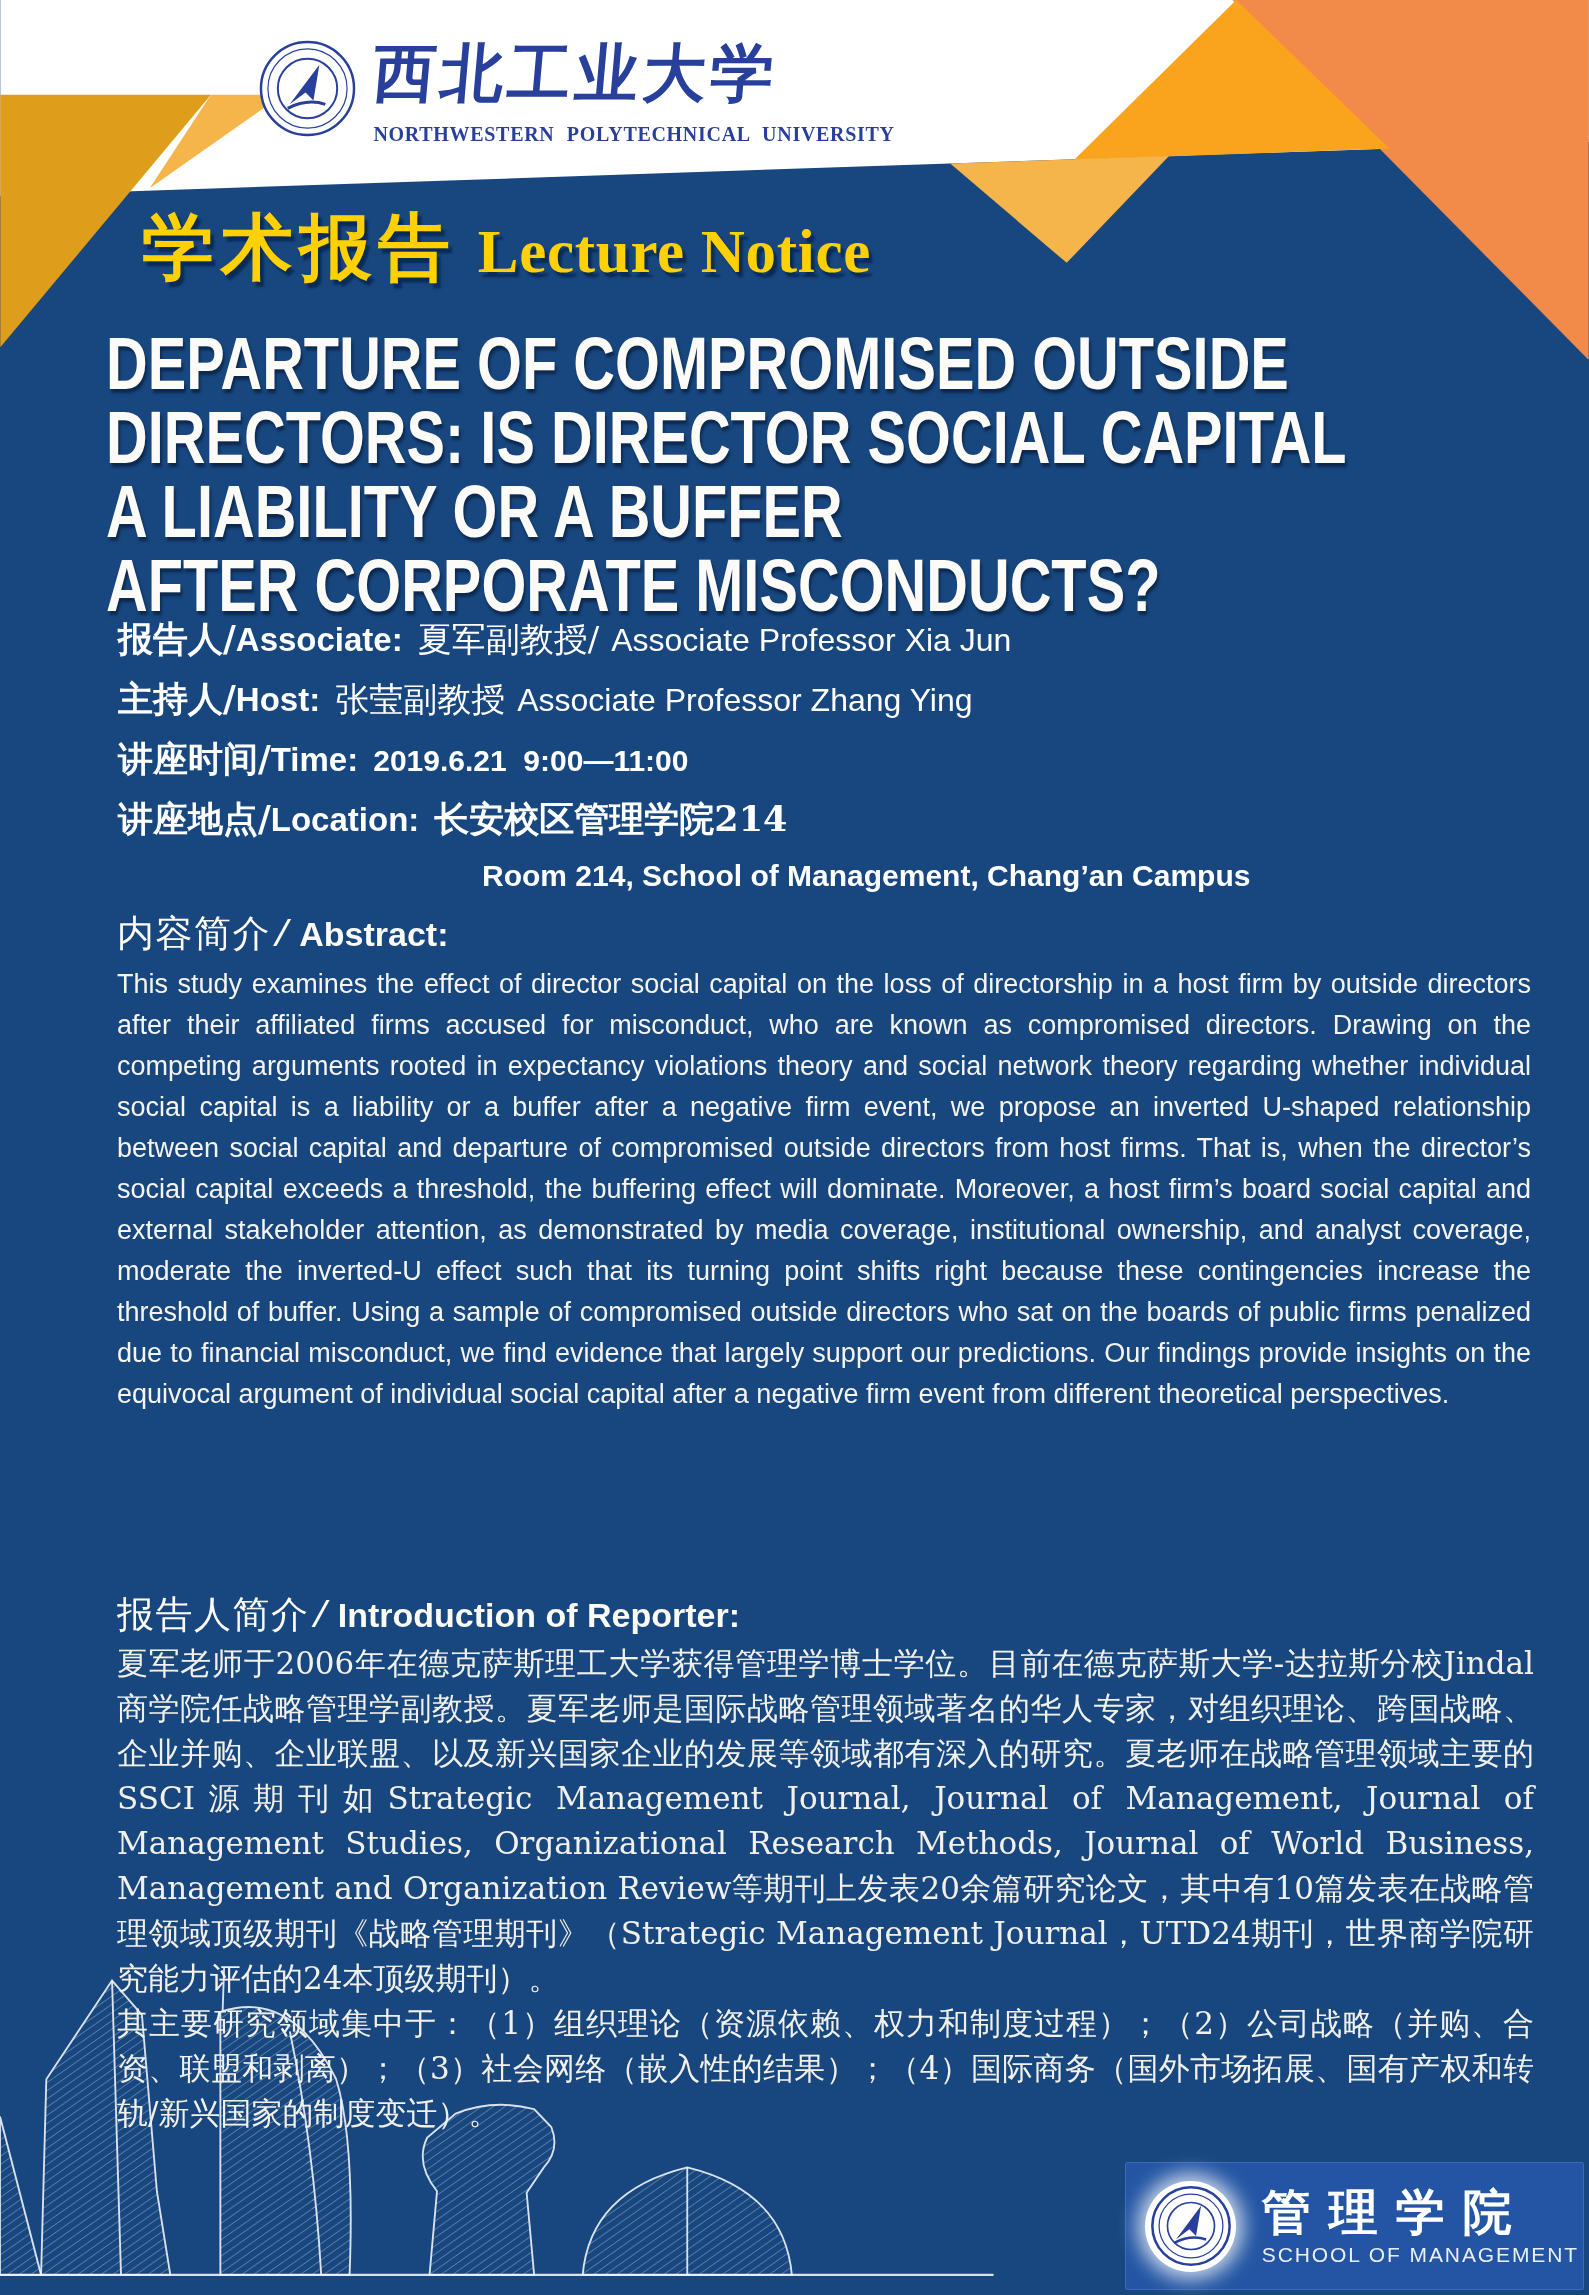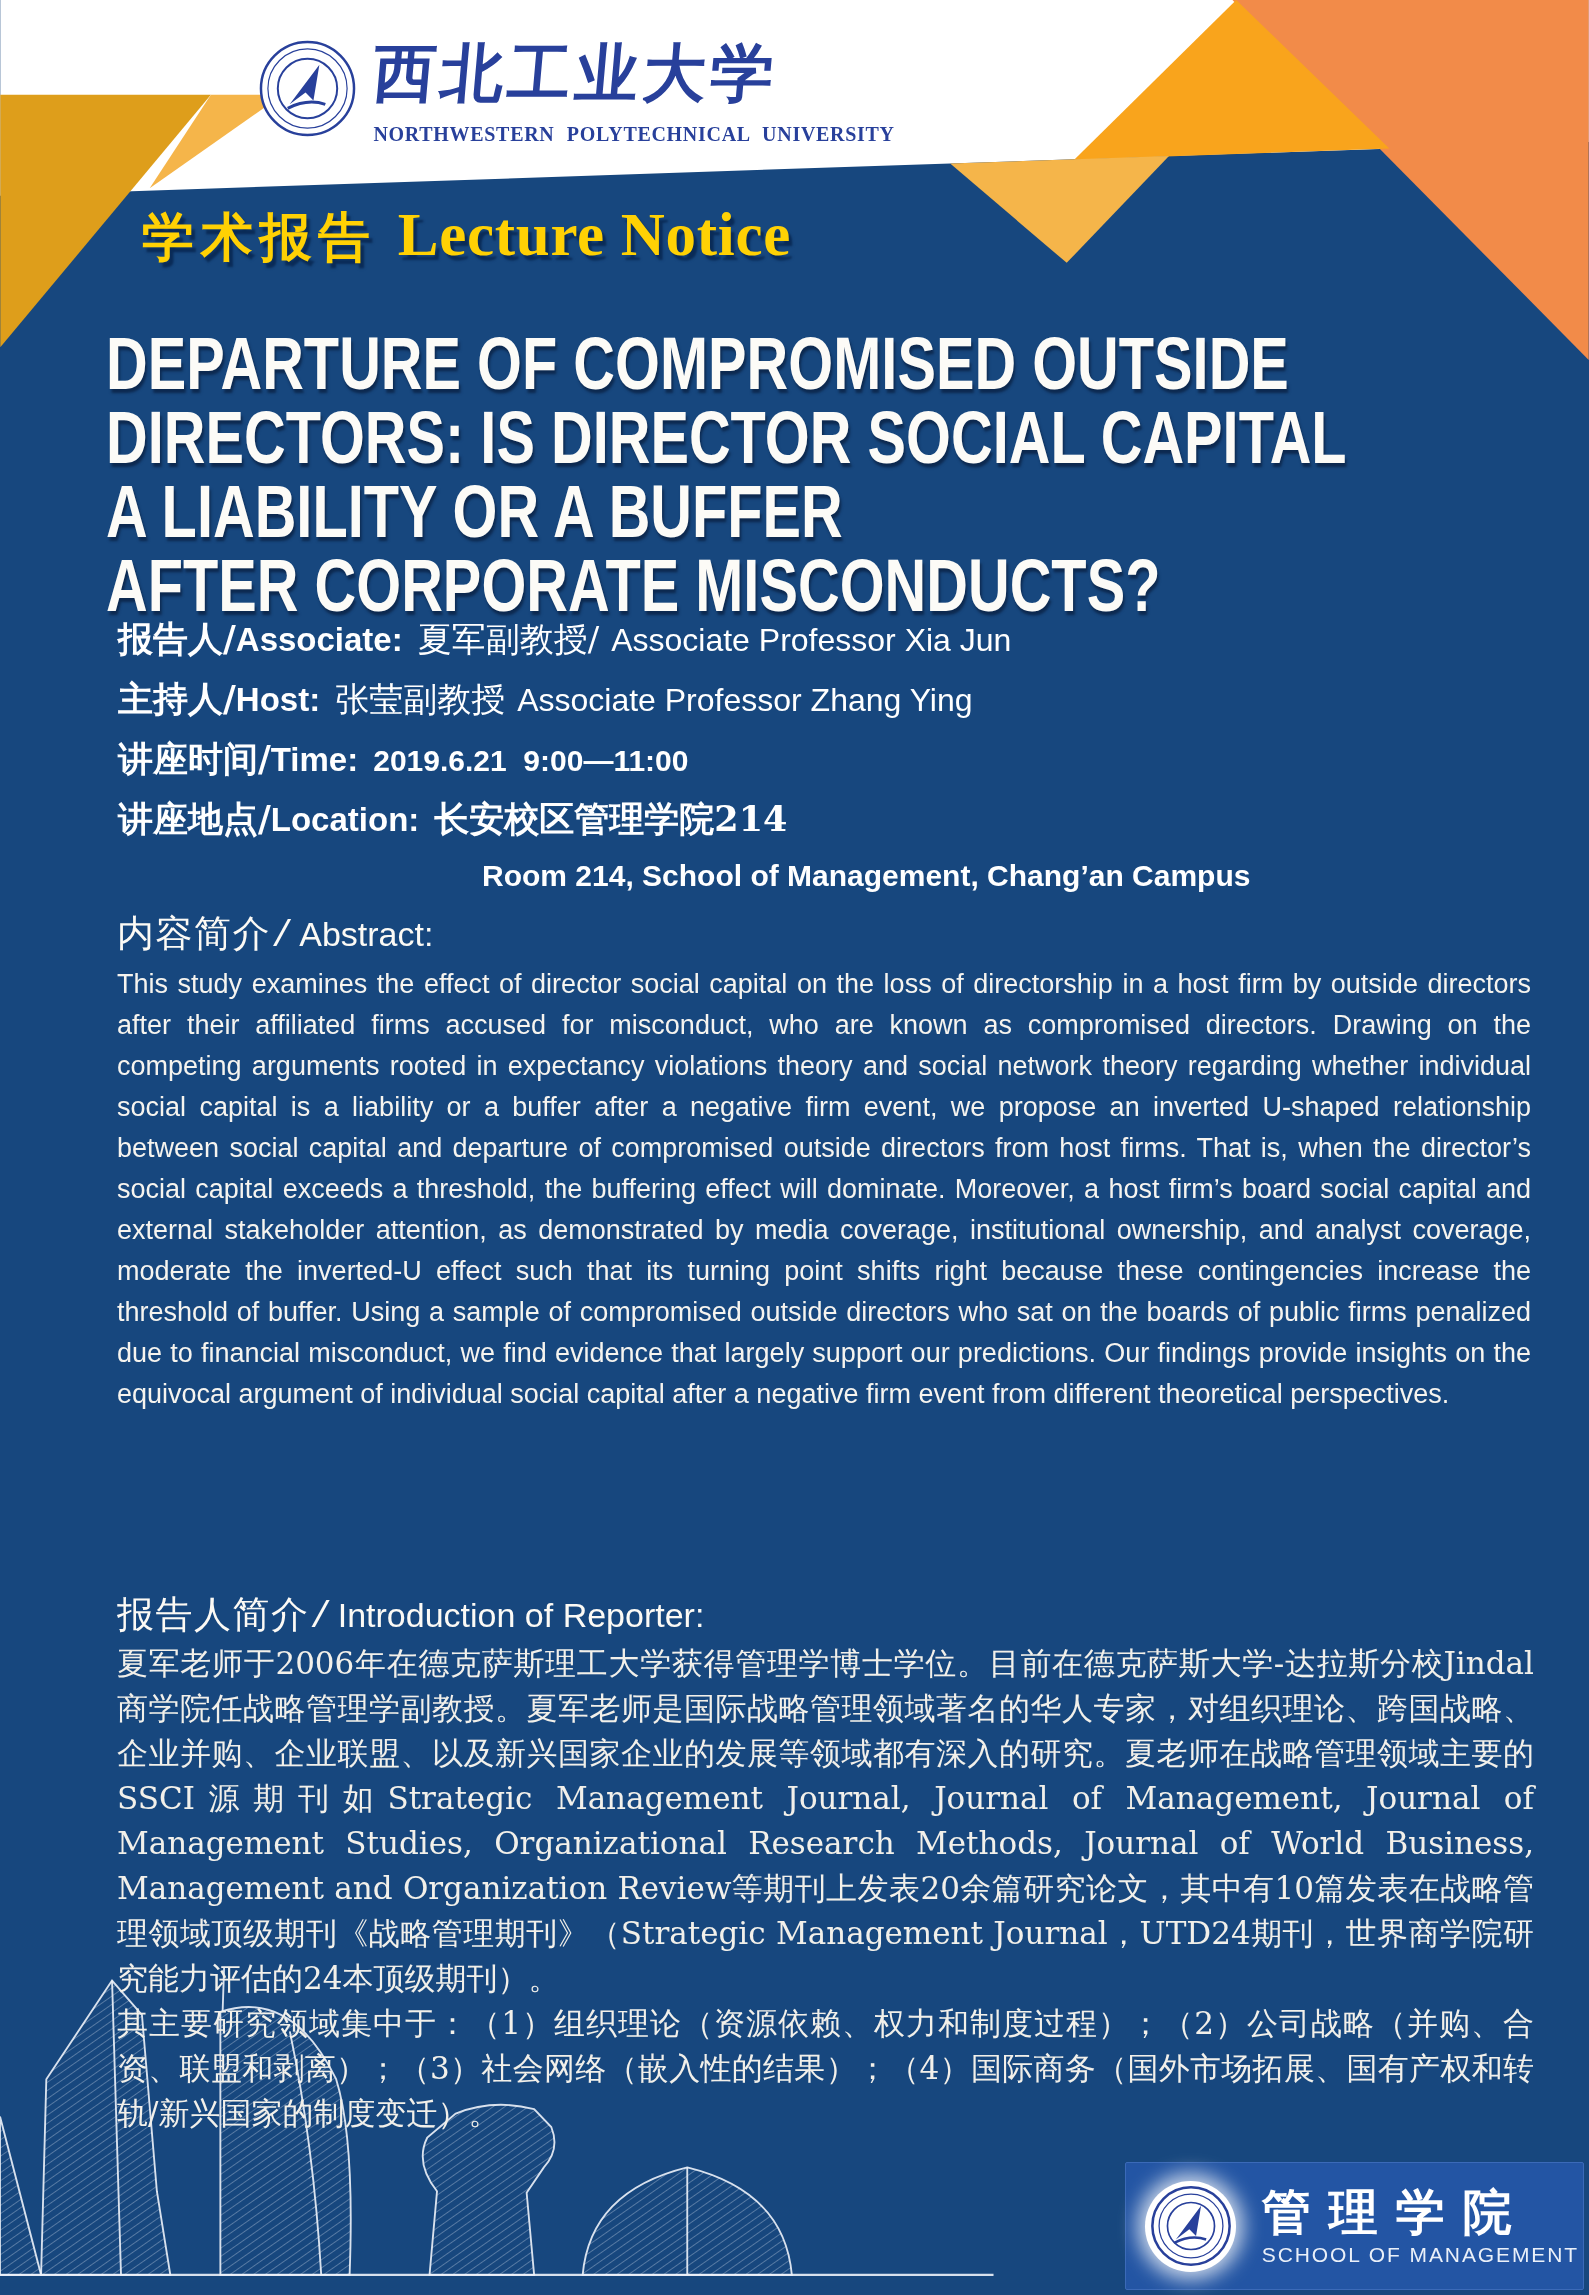--- a/index.html
+++ b/index.html
@@ -12,21 +12,21 @@
   .emblem{width:99px;height:99px;flex:0 0 auto;}
   .uni-names{margin-left:16.4px;}
   .cn-name{font-family:"DejaVu Serif",serif;font-weight:bold;font-size:63px;
            color:#28409B;letter-spacing:4.5px;transform:skewX(-5deg);white-space:nowrap;}
   .en-name{font-family:"Liberation Serif",serif;font-weight:bold;font-size:20px;
            color:#28409B;letter-spacing:0.7px;word-spacing:6.7px;margin-top:6px;text-align:left;}
 
   
   .banner{position:absolute;left:142px;top:200px;z-index:2;white-space:nowrap;
           color:#FFD104;text-shadow:3.7px 4.5px 2.2px #0A2B57;font-weight:bold;}
-  .banner-cn{font-size:52px;letter-spacing:6.7px;}
+  .banner-cn{font-size:72px;letter-spacing:6.7px;}
   .banner-en{font-family:Liberation Serif, serif;font-size:61px;margin-left:21px;letter-spacing:0.7px;}
 
   
   .title-block{position:absolute;left:106px;top:326px;z-index:2;}
   .title-line{font-weight:bold;font-size:75px;line-height:74px;color:#FCFBF7;
               transform:scaleX(0.77);transform-origin:0 50%;white-space:nowrap;
               text-shadow:2.2px 3.7px 3px rgba(9,28,60,.7);}
 
   
   .info-block{position:absolute;left:118px;top:613px;z-index:2;color:#FFFFFF;}
@@ -34,21 +34,21 @@
   .lab-cn{font-family:"DejaVu Serif",serif;font-weight:bold;font-size:35px;}
   .lab-en{font-weight:bold;font-size:33px;margin-right:15px;}
   .val-cn{font-family:"DejaVu Serif",serif;font-size:34px;margin-right:12px;}
   .val-en{font-weight:normal;font-size:32px;text-align:center;}
   .val-num{font-weight:bold;font-size:30px;white-space:pre;}
   .room-line{padding-left:364px;font-weight:bold;font-size:30px;line-height:46px;}
 
   
   .section-head{position:absolute;left:117px;z-index:2;white-space:nowrap;color:#FCFAF5;}
   .head-cn{font-family:Liberation Mono, monospace;font-size:37px;letter-spacing:1.5px;margin-top:28px;}
-  .head-en{font-weight:normal;font-size:34px;margin-left:4.5px;}
+  .head-en{font-weight:bold;font-size:34px;margin-left:4.5px;}
   .abstract-head{top:909px;}
   .bio-head{top:1590px;}
 
   .abstract-body{position:absolute;left:117px;top:964px;width:1414px;z-index:2;}
   .abstract-body p{margin:0;font-size:27px;line-height:41px;text-align:justify;color:#F6F4EF;}
 
   .bio-body{position:absolute;left:117px;top:1641px;width:1417px;z-index:2;}
   .bio-body p{margin:0;font-family:"DejaVu Serif",serif;font-size:31px;line-height:45px;
               text-align:justify;color:#F2F0EA;}
 

